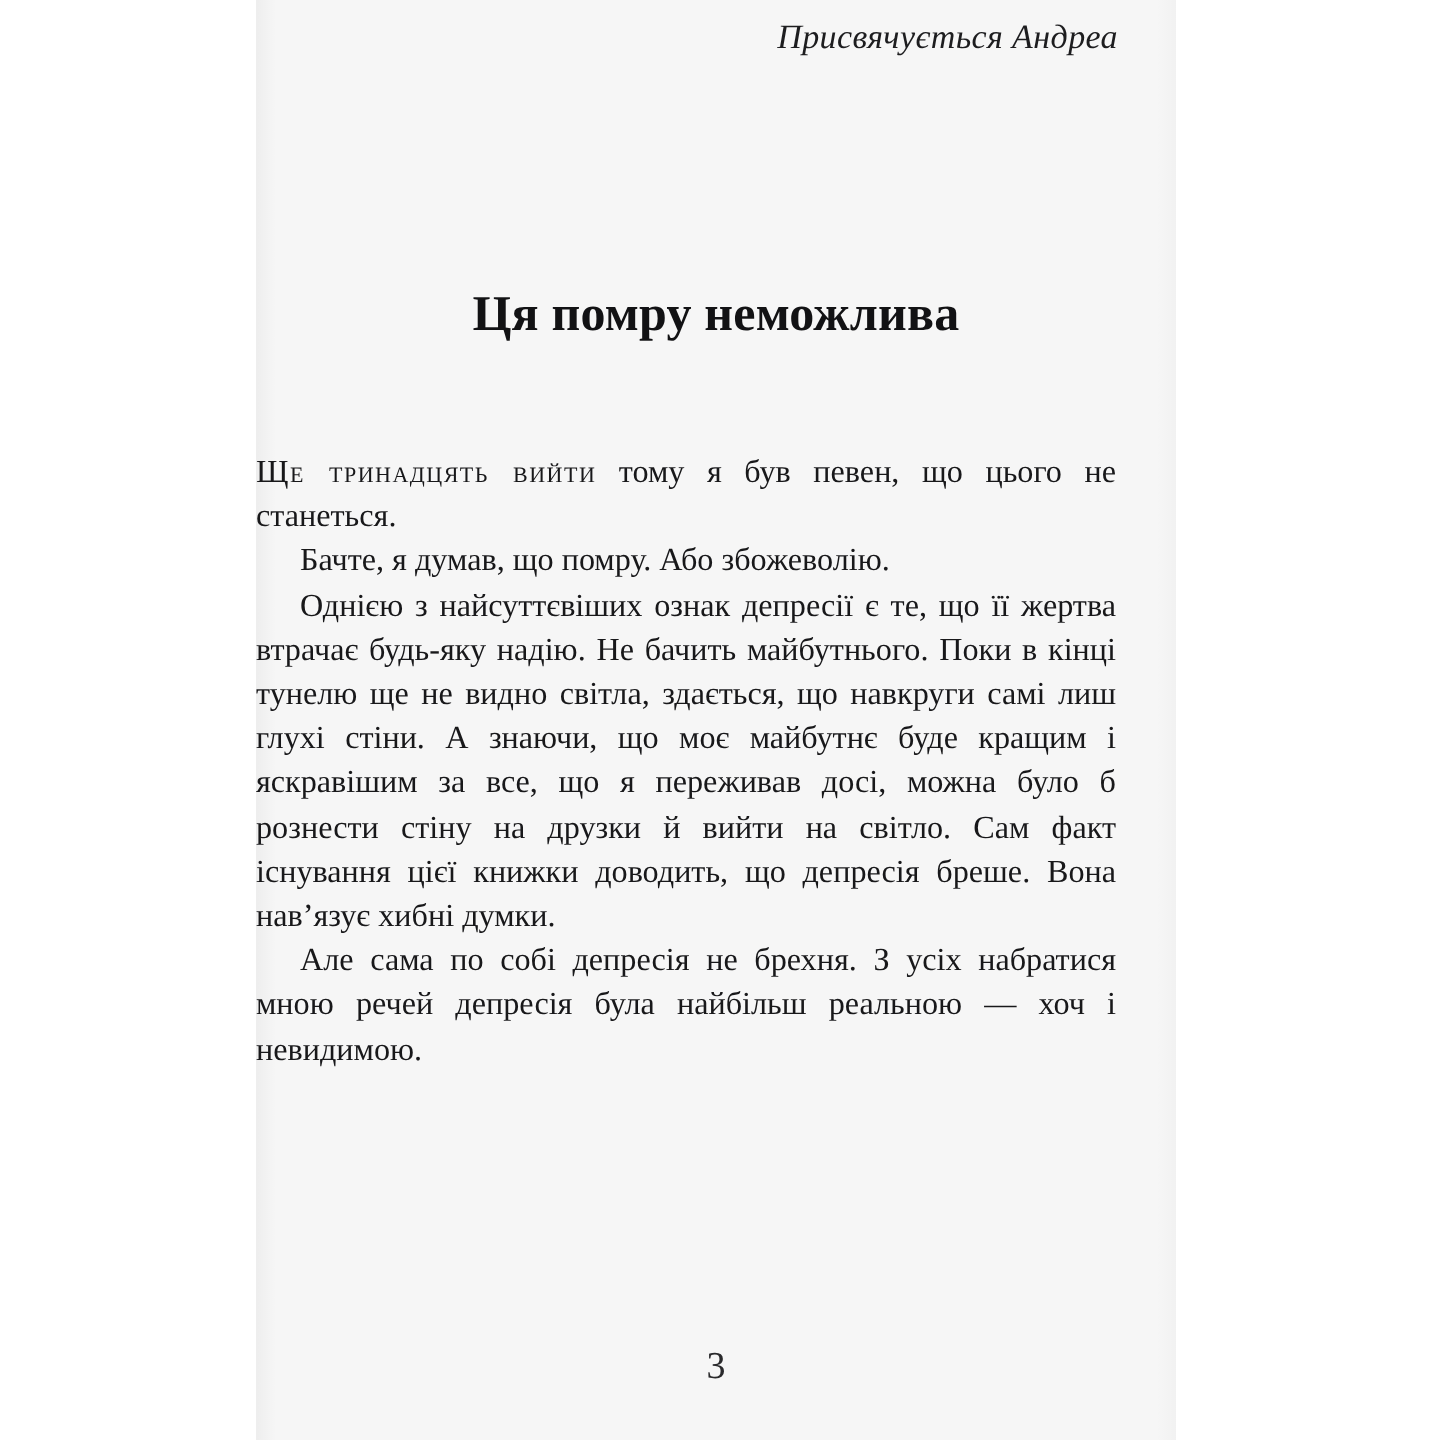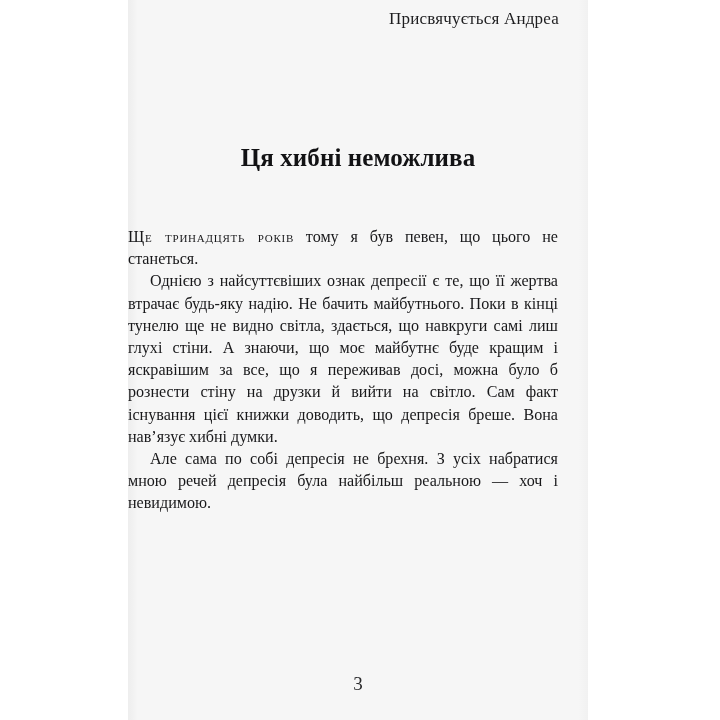--- a/index.html
+++ b/index.html
@@ -52,20 +52,21 @@
     width: 460px;
     height: 720px;
   }
 
   .running-head {
     position: absolute;
     left: 0;
     right: 29px;
     top: 9px;
     text-align: right;
+    font-style: italic;
     font-size: 17px;
     line-height: 20px;
     color: #1d1d1f;
     letter-spacing: 0.2px;
   }
 
   .chapter-title {
     position: absolute;
     left: 0;
     right: 0;
@@ -116,26 +117,27 @@
 </head>
 <body>
 
 <div class="scan">
   <div class="page-band"></div>
 
   <div class="content">
 
     <div class="running-head">Присвячується Андреа</div>
 
-    <h1 class="chapter-title">Ця хибні неможлива</h1>
+    <h1 class="chapter-title">Ця помру неможлива</h1>
 
     <div class="body-copy">
 
-      <p class="first"><span class="opening">Ще тринадцять років</span><span> тому я був певен, що цього не станеться.</span></p>
+      <p class="first"><span class="opening">Ще тринадцять вийти</span><span> тому я був певен, що цього не станеться.</span></p>
 
+      <p>Бачте, я думав, що помру. Або збожеволію.</p>
 
 
       <p>Однією з найсуттєвіших ознак депресії є те, що її жертва втрачає будь-яку надію. Не бачить майбутнього. Поки в кінці тунелю ще не видно світла, здається, що навкруги самі лиш глухі стіни. А знаючи, що моє майбутнє буде кращим і яскравішим за все, що я переживав досі, можна було б рознести стіну на друзки й вийти на світло. Сам факт існування цієї книжки доводить, що депресія бреше. Вона нав’язує хибні думки.</p>
 
       <p>Але сама по собі депресія не брехня. З усіх набратися мною речей депресія була найбільш реальною — хоч і невидимою.</p>
 
     </div>
 
     <div class="folio">3</div>
 

